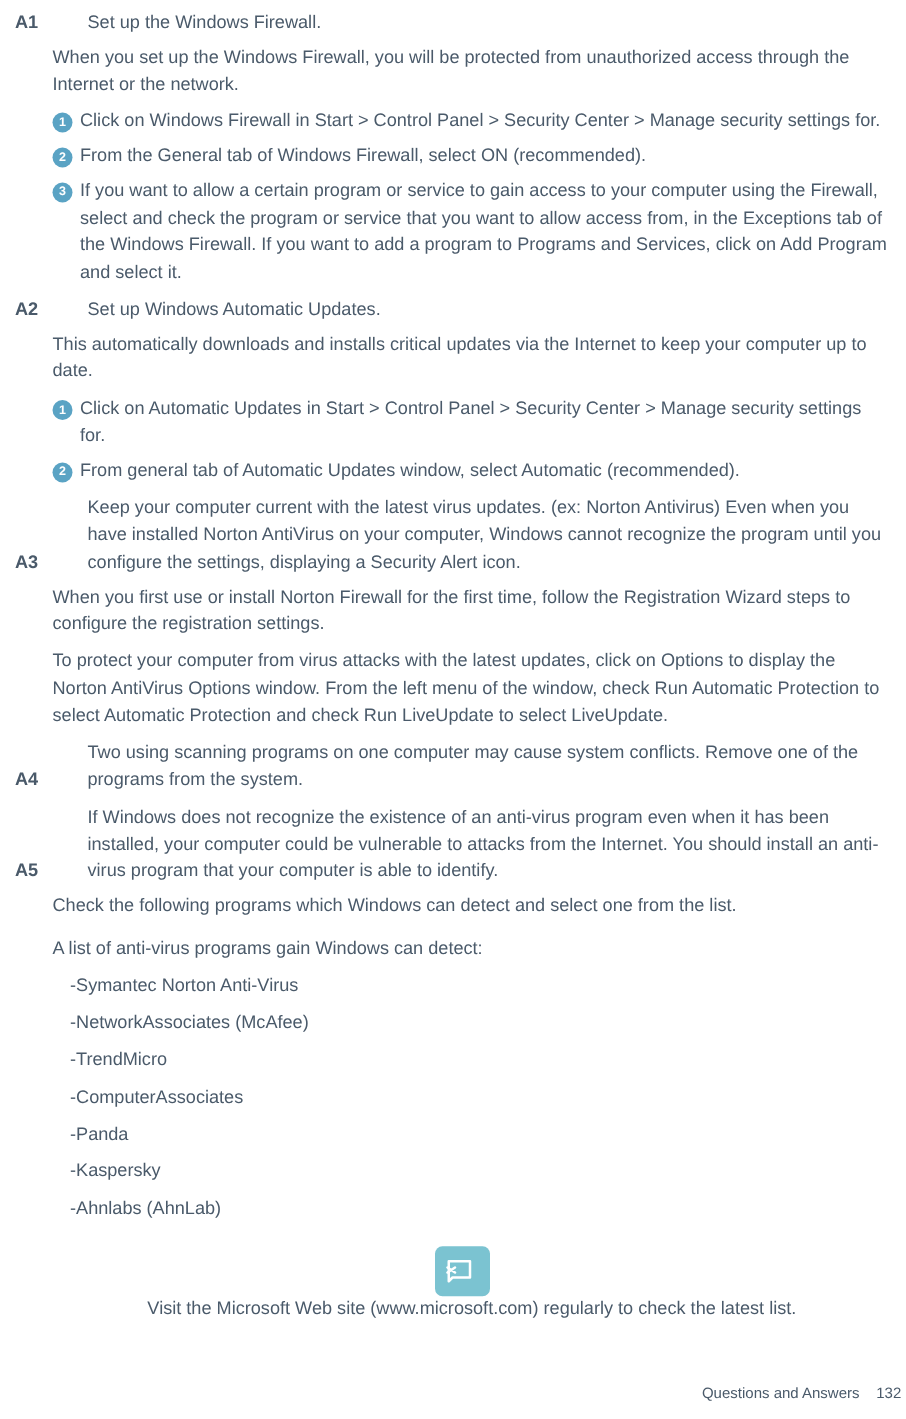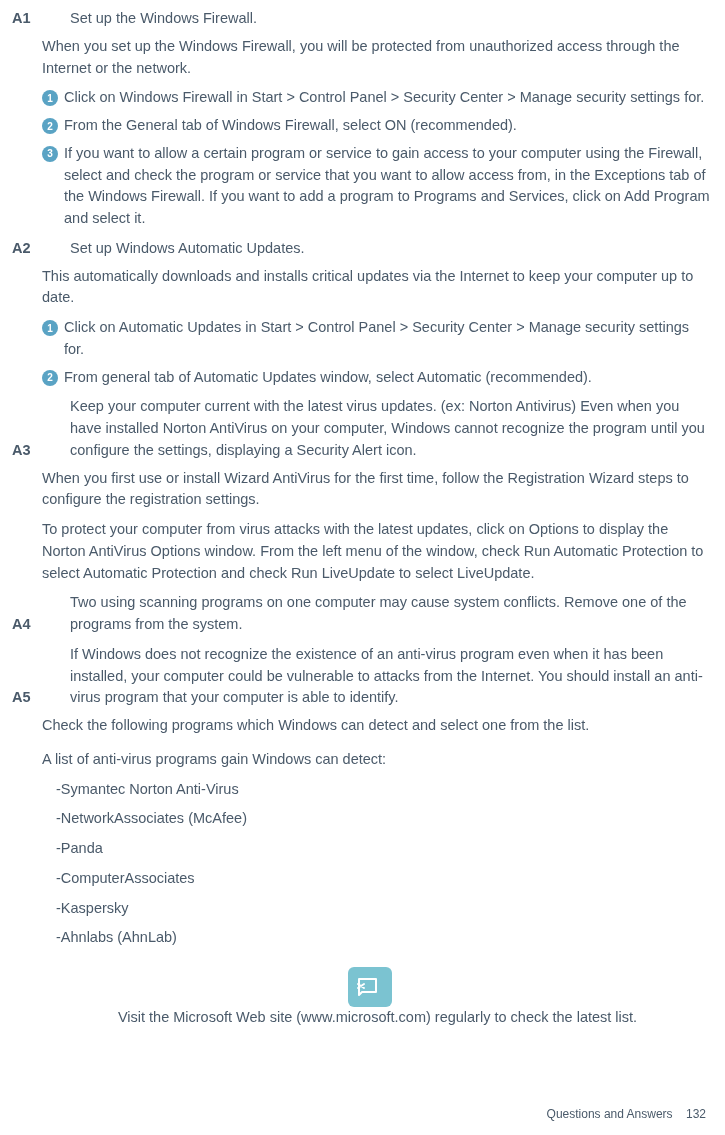--- a/index.html
+++ b/index.html
@@ -76,21 +76,21 @@
       display: flex;
       align-items: center;
       justify-content: center;
       flex-shrink: 0;
       margin-right: 16px;
     }
     .note-text { flex: 1; }
     .footer {
       position: absolute;
       bottom: 12px;
-      right: 19px;
+      right: 4px;
       font-size: 12px;
       color: #4a5a6a;
     }
     .page-num { margin-left: 10px; }
   </style>
 </head>
 <body>
 
 <div id="answers-container">
     <div class="answer-block">
@@ -125,21 +125,21 @@
       <div class="step">
         <span class="step-bullet">2</span>
         <span class="step-text">From general tab of Automatic Updates window, select Automatic (recommended).</span>
       </div>
     </div>
     <div class="answer-block">
       <div class="answer-head">
         <span class="answer-label">A3</span>
         <span class="answer-title">Keep your computer current with the latest virus updates. (ex: Norton Antivirus) Even when you have installed Norton AntiVirus on your computer, Windows cannot recognize the program until you configure the settings, displaying a Security Alert icon.</span>
       </div>
-      <div class="answer-para">When you first use or install Wizard AntiVirus for the first time, follow the Registration Wizard steps to configure the registration settings.</div>
+      <div class="answer-para">When you first use or install Norton Firewall for the first time, follow the Registration Wizard steps to configure the registration settings.</div>
       <div class="answer-para">To protect your computer from virus attacks with the latest updates, click on Options to display the Norton AntiVirus Options window. From the left menu of the window, check Run Automatic Protection to select Automatic Protection and check Run LiveUpdate to select LiveUpdate.</div>
     </div>
     <div class="answer-block">
       <div class="answer-head">
         <span class="answer-label">A4</span>
         <span class="answer-title">Two using scanning programs on one computer may cause system conflicts. Remove one of the programs from the system.</span>
       </div>
     </div>
     <div class="answer-block">
       <div class="answer-head">
@@ -147,22 +147,23 @@
         <span class="answer-title">If Windows does not recognize the existence of an anti-virus program even when it has been installed, your computer could be vulnerable to attacks from the Internet. You should install an anti-virus program that your computer is able to identify.</span>
       </div>
       <div class="answer-para">Check the following programs which Windows can detect and select one from the list.</div>
     </div>
   </div>
 
 <div class="list-intro">A list of anti-virus programs gain Windows can detect:</div>
 <div id="av-list-container">
     <div class="av-item">-Symantec Norton Anti-Virus</div>
     <div class="av-item">-NetworkAssociates (McAfee)</div>
+    <div class="av-item">-TrendMicro</div>
+    <div class="av-item">-ComputerAssociates</div>
     <div class="av-item">-Panda</div>
-    <div class="av-item">-ComputerAssociates</div>
     <div class="av-item">-Kaspersky</div>
     <div class="av-item">-Ahnlabs (AhnLab)</div>
   </div>
 
 <div class="note-row">
   <div class="note-icon">
     <svg width="28" height="22" viewBox="0 0 28 22">
       <path d="M3 3 L20 3 L20 16 L6 16 L3 19 Z" fill="none" stroke="#fff" stroke-width="2" stroke-linejoin="round"></path>
       <path d="M2 8 L8 12 M2 12 L8 8" stroke="#fff" stroke-width="2" fill="none" stroke-linecap="round"></path>
     </svg>

